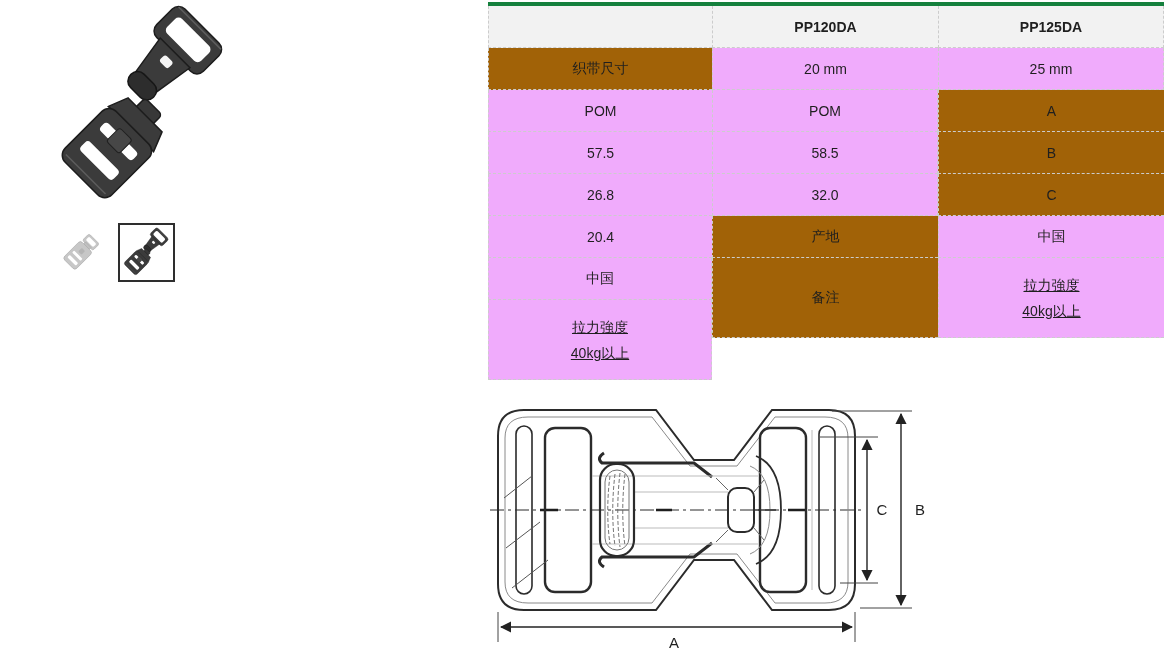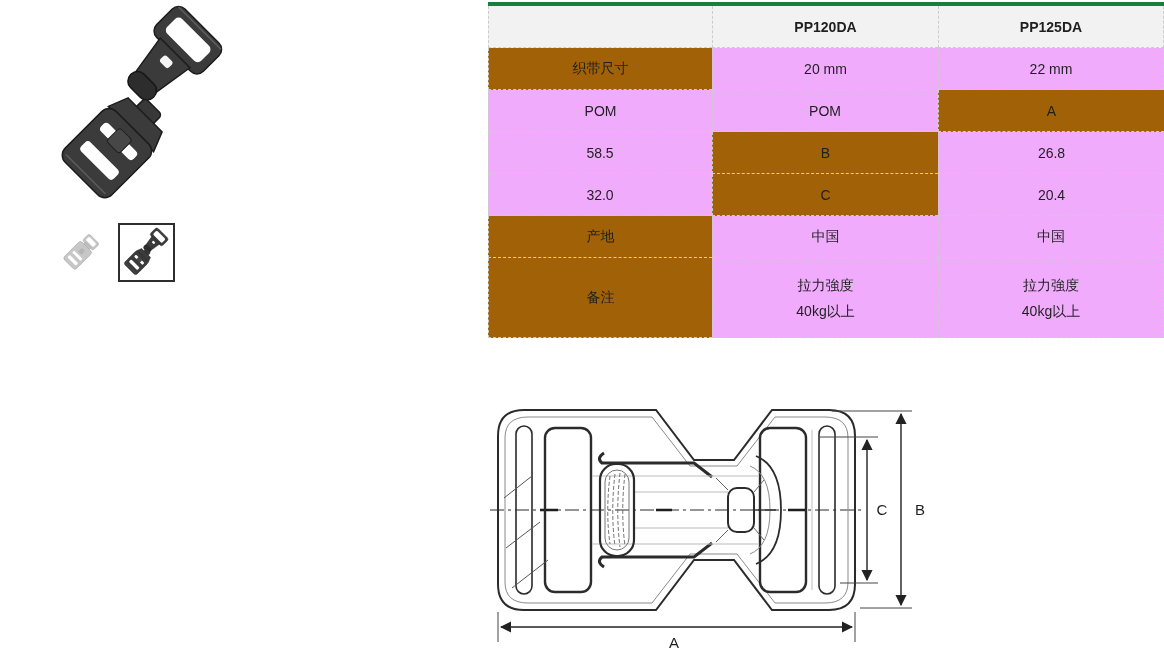--- a/index.html
+++ b/index.html
@@ -23,21 +23,21 @@
   }
   .spec .c{
     display:flex;align-items:center;justify-content:center;text-align:center;
     border-bottom:1px dashed #cccccc;border-left:1px dashed #cccccc;
     box-sizing:border-box;background:#f0abfc;
   }
   .spec .c.last{border-right:1px dashed #cccccc;}
   .spec .c.head{background:#f2f2f2;font-weight:bold;}
   .spec .c.lbl{background:#a16207;}
   .spec .c.tall{height:80px;}
-  .spec .c.multiline{white-space:pre-line;line-height:26px;}
+  .spec .c.multiline{white-space:pre-line;line-height:26px;text-decoration:underline;}
   
   .drawing{position:absolute;left:488px;top:396px;width:676px;height:256px;}
   .dimlabel{font-size:15px;fill:#1f1f1f;}
   .hiddendefs{position:absolute;width:0;height:0;overflow:hidden;}
 </style>
 </head>
 <body>
 
 <svg class="hiddendefs" aria-hidden="true">
   <defs>
@@ -92,26 +92,27 @@
 </div>
 
 <div class="spec">
 
   <div class="c head"></div>
   <div class="c head">PP120DA</div>
   <div class="c head last">PP125DA</div>
 
   <div class="c lbl">织带尺寸</div>
   <div class="c">20 mm</div>
-  <div class="c last">22 mm</div>
+  <div class="c last">25 mm</div>
 
   <div class="c">POM</div>
   <div class="c last">POM</div>
 
   <div class="c lbl">A</div>
+  <div class="c">57.5</div>
   <div class="c last">58.5</div>
 
   <div class="c lbl">B</div>
   <div class="c">26.8</div>
   <div class="c last">32.0</div>
 
   <div class="c lbl">C</div>
   <div class="c">20.4</div>
 
   <div class="c lbl">产地</div>

